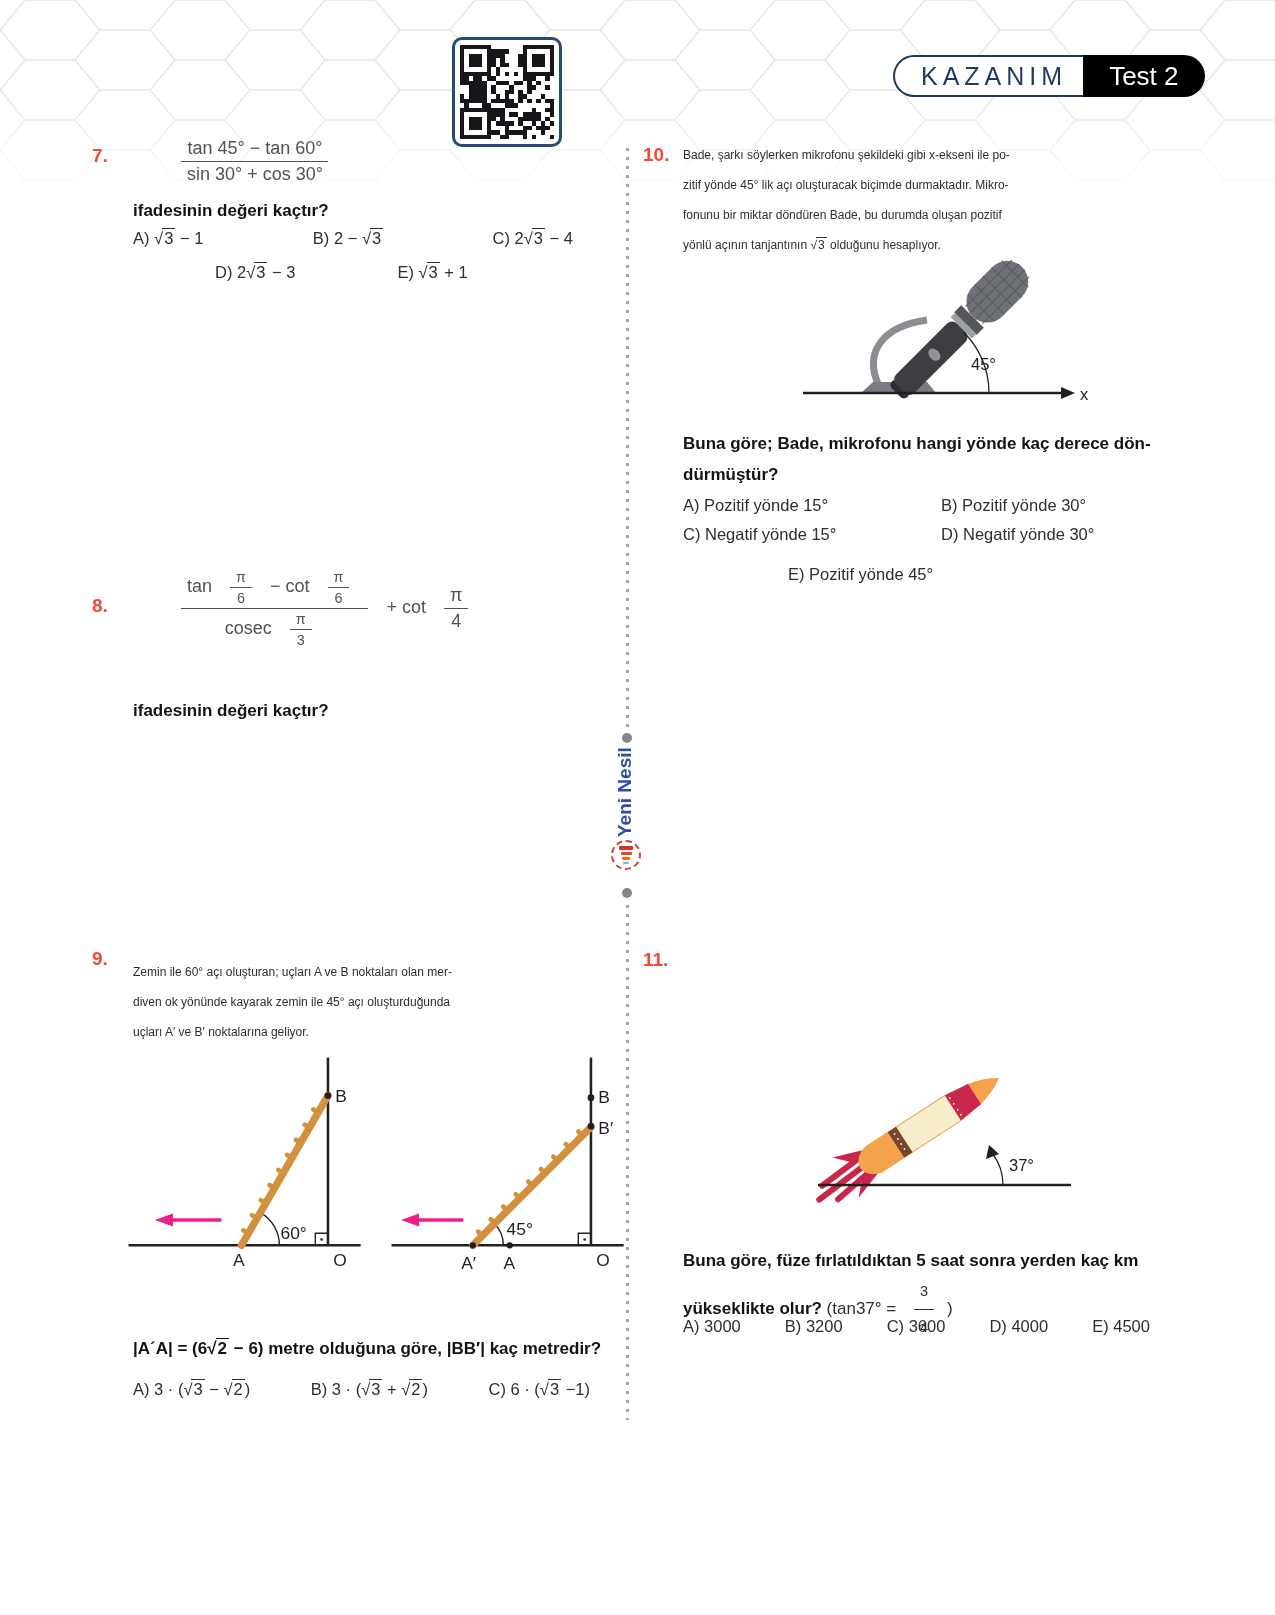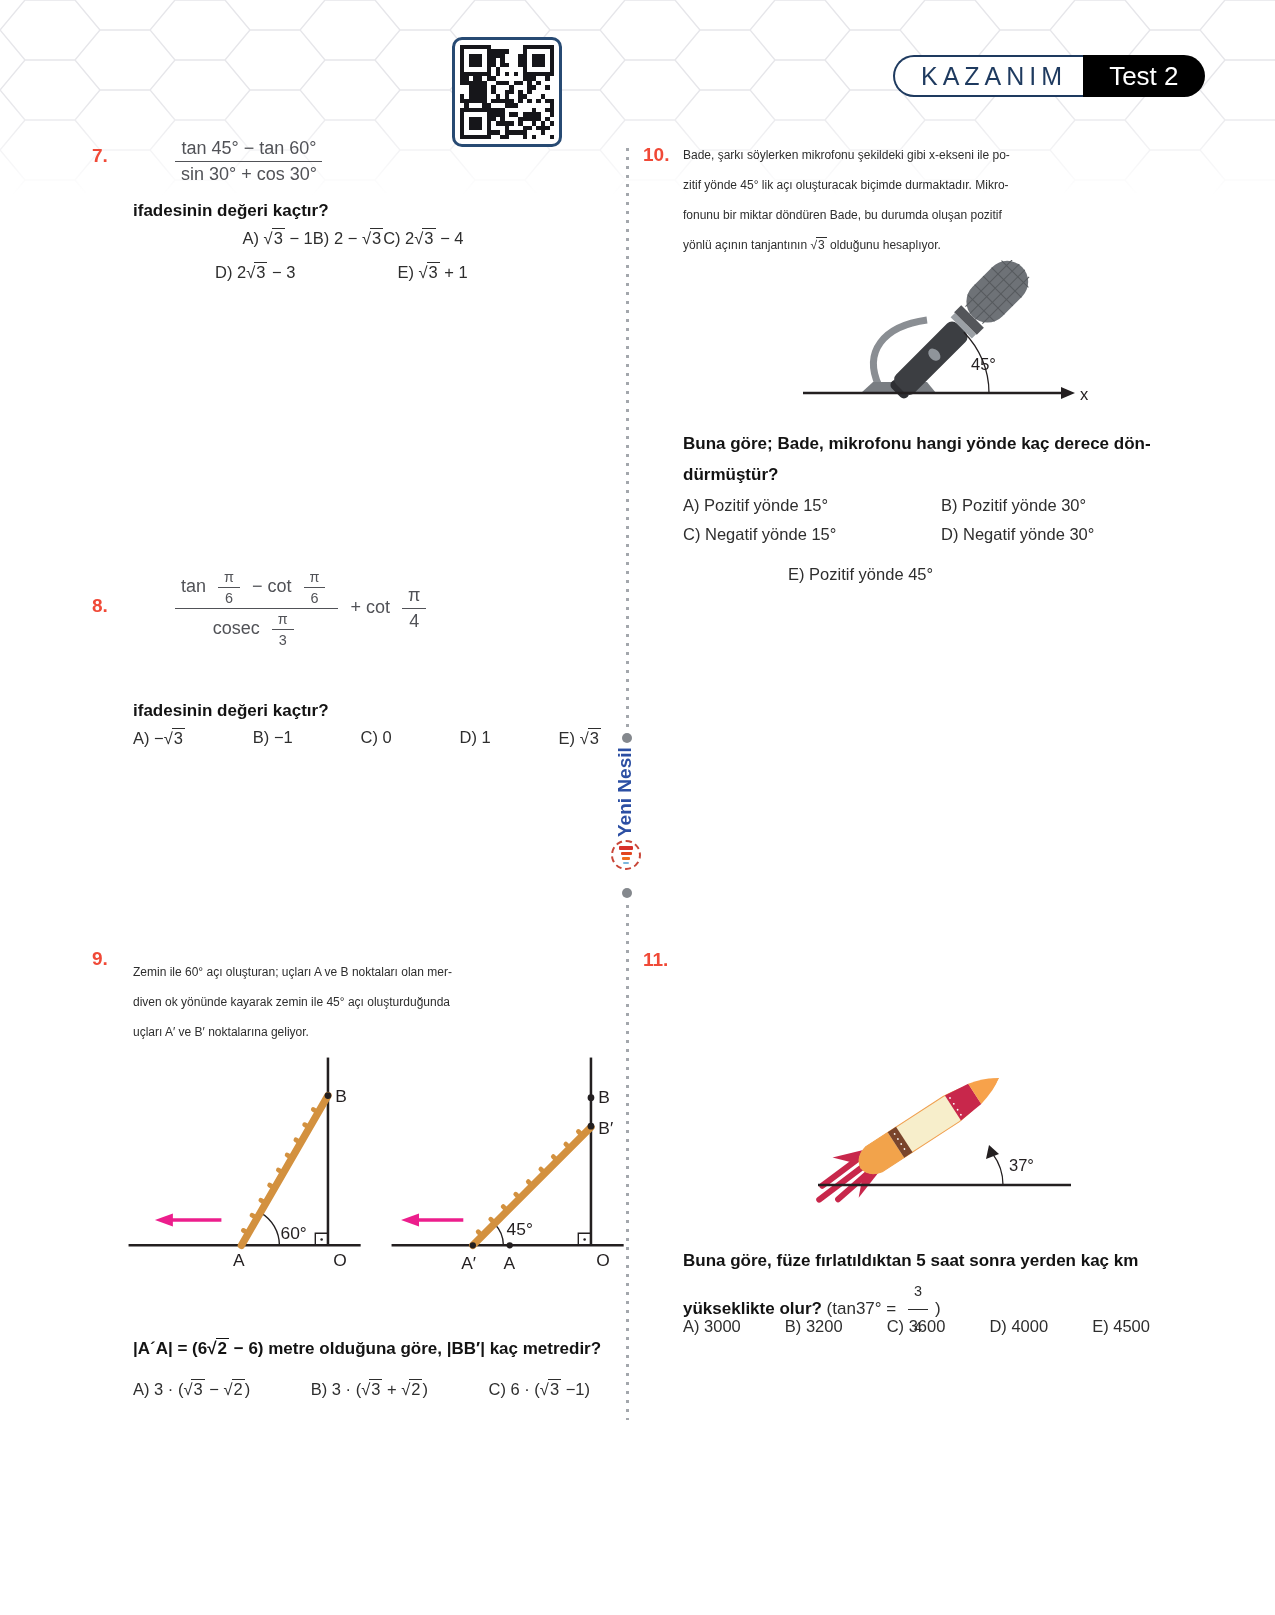--- a/index.html
+++ b/index.html
@@ -13,21 +13,21 @@
   .body-text{font-size:12px;line-height:30px;white-space:pre-line;color:#2e2e2e;}
   .prompt{font-weight:bold;font-size:17px;color:#131313;white-space:pre-line;line-height:31px;}
   .opt{font-size:16.5px;color:#2e2e2e;white-space:nowrap;}
   .row{display:flex;}
   .formula{font-size:18px;color:#515257;white-space:nowrap;}
   .formula .frac .frac{font-size:0.8em;}
   .note{font-weight:normal;color:#2e2e2e;}
   .note .frac{font-size:0.85em;}
   
   .frac{display:inline-flex;flex-direction:column;align-items:center;
-        vertical-align:middle;margin:0 7px;}
+        vertical-align:middle;margin:0 13px;}
   .frac>.num{padding:0 6px 2px;border-bottom:1.6px solid currentColor;}
   .frac>.den{padding:2px 6px 0;}
   .sqrt{white-space:nowrap;}
   .sqrt>.rad{display:inline-block;}
   .sqrt>.radicand{display:inline-block;border-top:1.5px solid currentColor;padding:0 2px;margin-left:-1px;line-height:1.2;}
   
   .qr{position:absolute;left:452px;top:37px;width:94px;height:94px;padding:5px;border:3px solid #274a73;
       border-radius:10px;background:#fff;z-index:2;}
   .qr svg{width:94px;height:94px;display:block;shape-rendering:crispEdges;}
   .badge{position:absolute;left:893px;top:55px;height:42px;display:flex;z-index:2;}
@@ -258,21 +258,21 @@
   <div class="big-dot" style="top:888px"></div>
   <div class="divider" style="top:905px;height:583px"></div>
 
   <section class="q" style="left:92px;top:138px;width:520px;height:170px">
     <span class="qnum" style="top:7px">7.</span>
     <div class="formula abs" style="left:76px;top:0"><span class="frac">
           <span class="num">tan 45° − tan 60°</span>
           <span class="den">sin 30° + cos 30°</span>
         </span></div>
     <div class="prompt abs" style="left:41px;top:57px">ifadesinin değeri kaçtır?</div>
-    <div class="row abs" style="left:41px;top:90px;width:440px;justify-content:center">
+    <div class="row abs" style="left:41px;top:90px;width:440px;justify-content:space-between">
       <span class="opt">A) <span class="sqrt"><span class="rad">√</span><span class="radicand">3</span></span> − 1</span>
       <span class="opt">B) 2 − <span class="sqrt"><span class="rad">√</span><span class="radicand">3</span></span></span>
       <span class="opt">C) 2<span class="sqrt"><span class="rad">√</span><span class="radicand">3</span></span> − 4</span>
     </div>
     <div class="row abs" style="left:123px;top:124px;gap:102px">
       <span class="opt">D) 2<span class="sqrt"><span class="rad">√</span><span class="radicand">3</span></span> − 3</span>
       <span class="opt">E) <span class="sqrt"><span class="rad">√</span><span class="radicand">3</span></span> + 1</span>
     </div>
   </section>
 
@@ -288,27 +288,20 @@
               </span></span>
             <span class="den">cosec <span class="frac">
                 <span class="num">π</span>
                 <span class="den">3</span>
               </span></span>
           </span></span><span> + cot <span class="frac">
             <span class="num">π</span>
             <span class="den">4</span>
           </span></span></div>
     <div class="prompt abs" style="left:41px;top:130px">ifadesinin değeri kaçtır?</div>
-    <div class="row abs" style="left:41px;top:163px;width:468px;justify-content:space-between">
-      <span class="opt">A) −<span class="sqrt"><span class="rad">√</span><span class="radicand">3</span></span></span>
-      <span class="opt">B) −1</span>
-      <span class="opt">C) 0</span>
-      <span class="opt">D) 1</span>
-      <span class="opt">E) <span class="sqrt"><span class="rad">√</span><span class="radicand">3</span></span></span>
-    </div>
   </section>
 
   <section class="q" style="left:92px;top:945px;width:520px;height:520px">
     <span class="qnum" style="top:3px">9.</span>
     <div class="body-text abs" style="left:41px;top:12px;width:505px">Zemin ile 60° açı oluşturan; uçları A ve B noktaları olan mer-
 diven ok yönünde kayarak zemin ile 45° açı oluşturduğunda
 uçları A′ ve B′ noktalarına geliyor.</div>
     <div class="row abs" style="left:28px;top:102px;gap:18px">
       <svg width="245" height="230" viewBox="0 0 232 218">
         <line class="dline" x1="8" y1="188" x2="228" y2="188"></line>

